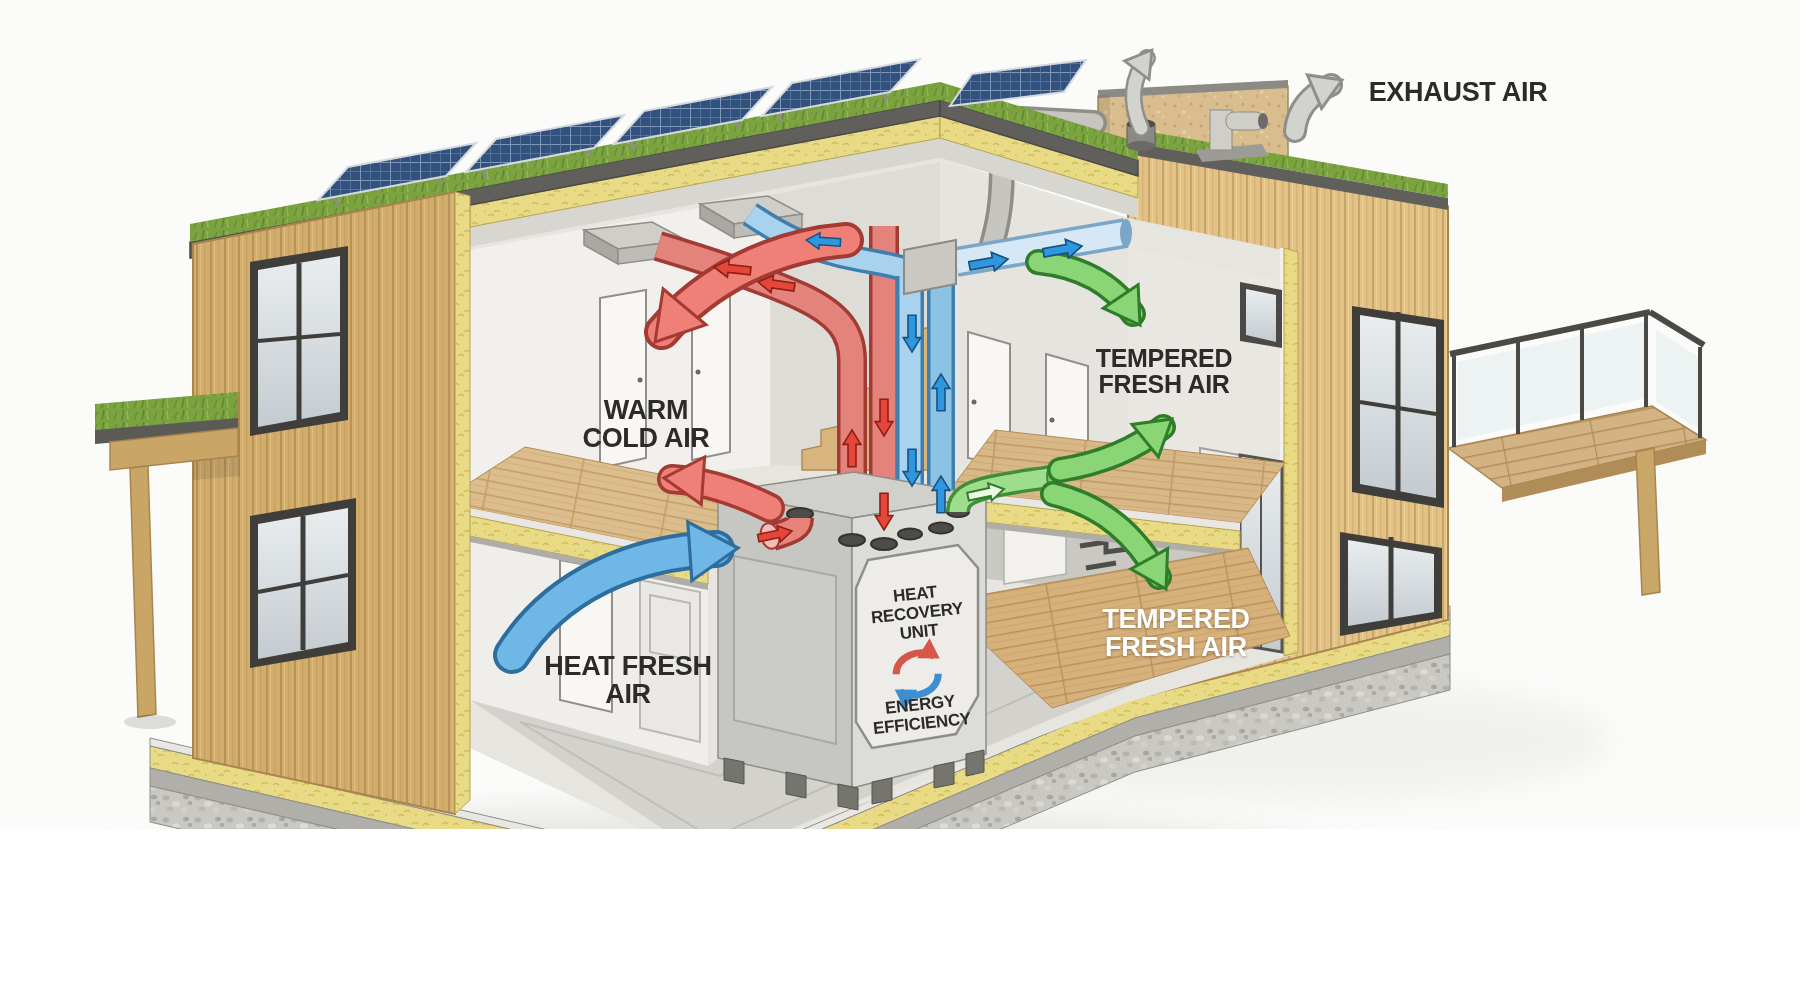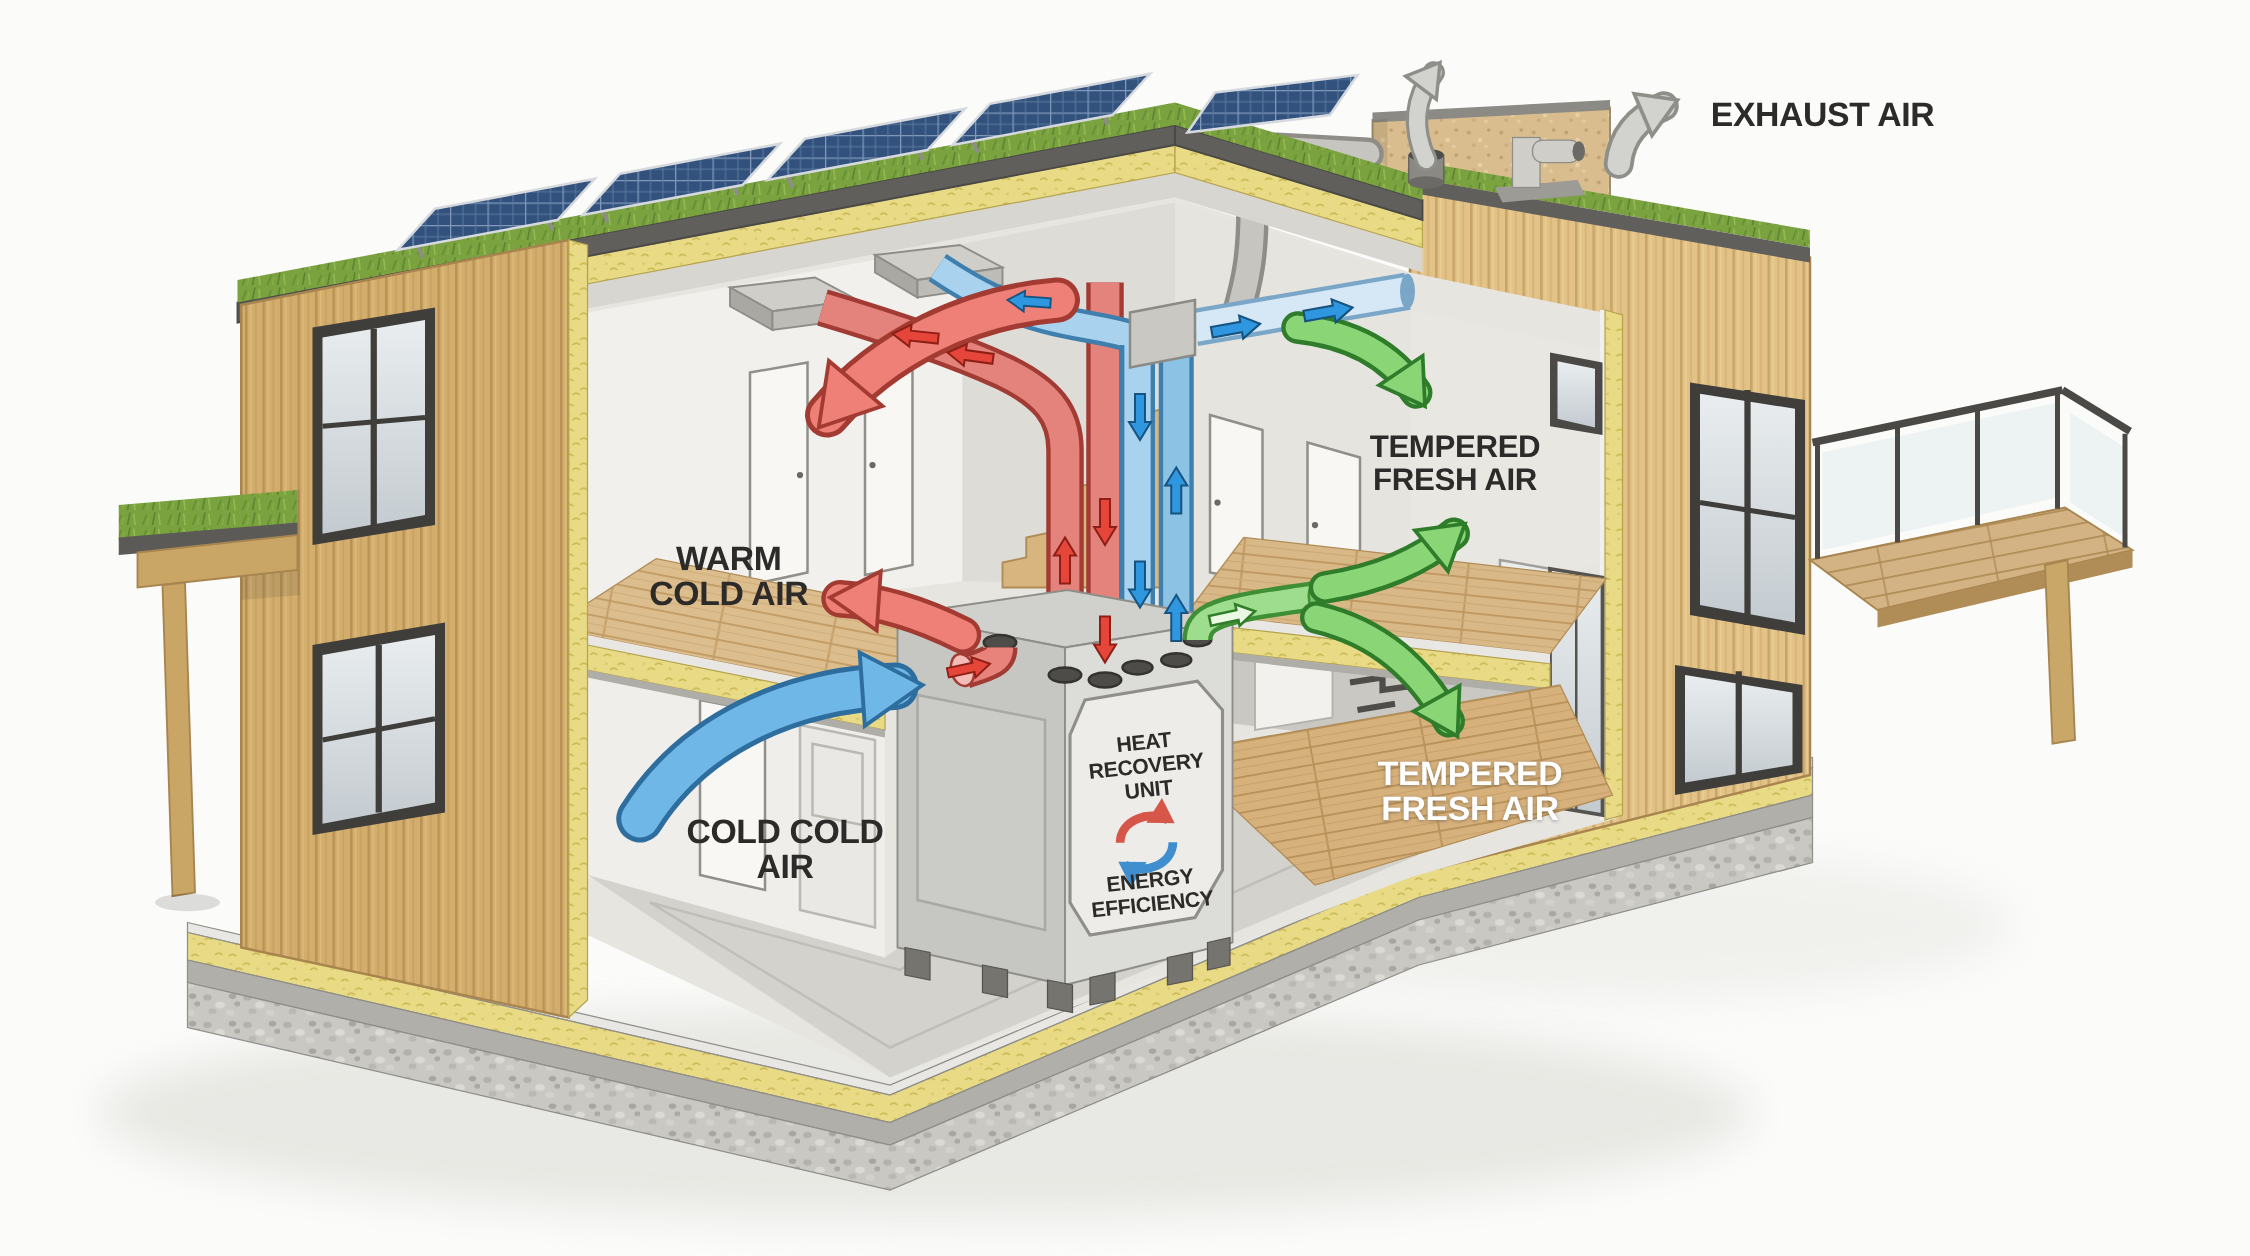--- a/index.html
+++ b/index.html
@@ -1,22 +1,22 @@
 <!DOCTYPE html>
 <html style="--c-warm_air: #ee8078; --c-cold_air: #6fb7e6; --c-tempered_air: #8ad676; --c-exhaust_air: #d2d2ce; --c-text_dark: #2c2b29; --c-text_light: #ffffff; --c-timber_facade: #d8b678; --c-green_roof: #79a23f; --c-solar_panel: #32527d; --c-insulation: #e9db85;"><head>
 <meta charset="utf-8">
 <style>
   html,body{margin:0;padding:0;background:#ffffff;}
-  .scene{position:relative;width:1800px;height:1005px;overflow:hidden;background:#ec4899;
+  .scene{position:relative;width:1800px;height:829px;overflow:hidden;background:#ec4899;
          font-family:"Liberation Sans",sans-serif;}
   .scene svg{position:absolute;left:0;top:0;}
   .lbl{position:absolute;transform:translate(-50%,-50%);font:700 27px/1.05 "Liberation Sans",sans-serif;
        color:var(--c-text_dark,#2c2b29);text-align:center;letter-spacing:-0.3px;white-space:nowrap;}
   .lbl-exhaust{left:1458px;top:92px;}
-  .lbl-warm{left:583px;top:424px;margin-top:37px;}
+  .lbl-warm{left:646px;top:424px;}
   .lbl-temp-up{left:1164px;top:371px;font-size:25px;}
   .lbl-cold{left:628px;top:680px;}
   .lbl-temp-low{left:1176px;top:633px;color:var(--c-text_light,#fff);text-shadow:0 1px 3px rgba(40,40,40,.4);}
   .lbl-hru{left:917px;top:613px;font-size:17px;line-height:1.12;transform:translate(-50%,-50%) rotate(-6deg);}
   .lbl-ee{left:921px;top:714px;font-size:17px;line-height:1.12;transform:translate(-50%,-50%) rotate(-6deg);}
   .fill-warm{fill:var(--c-warm_air,#ee8078);} .stroke-warm{stroke:var(--c-warm_air,#ee8078);}
   .fill-cold{fill:var(--c-cold_air,#6fb7e6);} .stroke-cold{stroke:var(--c-cold_air,#6fb7e6);}
   .fill-temp{fill:var(--c-tempered_air,#8ad676);} .stroke-temp{stroke:var(--c-tempered_air,#8ad676);}
   .fill-gray{fill:var(--c-exhaust_air,#d2d2ce);} .stroke-gray{stroke:var(--c-exhaust_air,#d2d2ce);}
 </style>
@@ -441,21 +441,21 @@
 </div>
 <div class="lbl lbl-warm">
   <div>WARM</div>
   <div>COLD AIR</div>
 </div>
 <div class="lbl lbl-temp-up">
   <div>TEMPERED</div>
   <div>FRESH AIR</div>
 </div>
 <div class="lbl lbl-cold">
-  <div>COLD COLD</div>
+  <div>HEAT FRESH</div>
   <div>AIR</div>
 </div>
 <div class="lbl lbl-temp-low">
   <div>TEMPERED</div>
   <div>FRESH AIR</div>
 </div>
 <div class="lbl lbl-hru">
   <div>HEAT</div>
   <div>RECOVERY</div>
   <div>UNIT</div>

